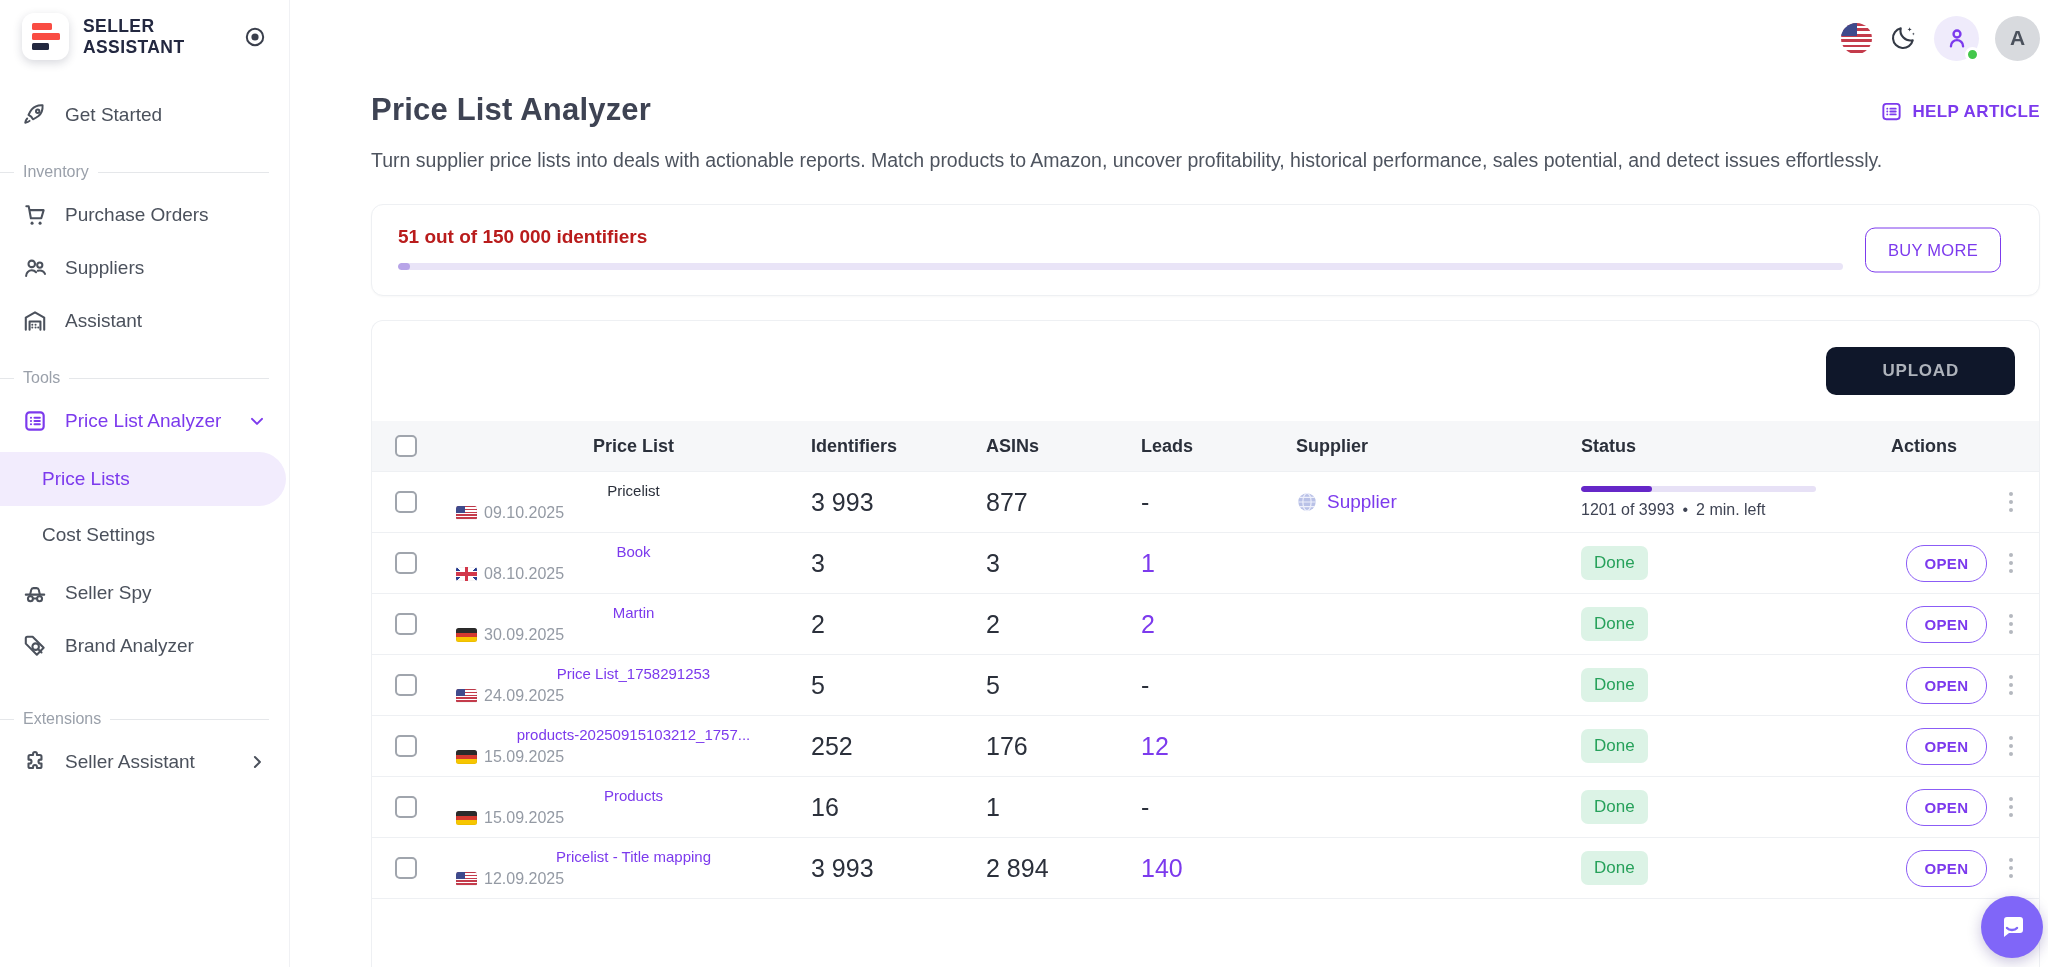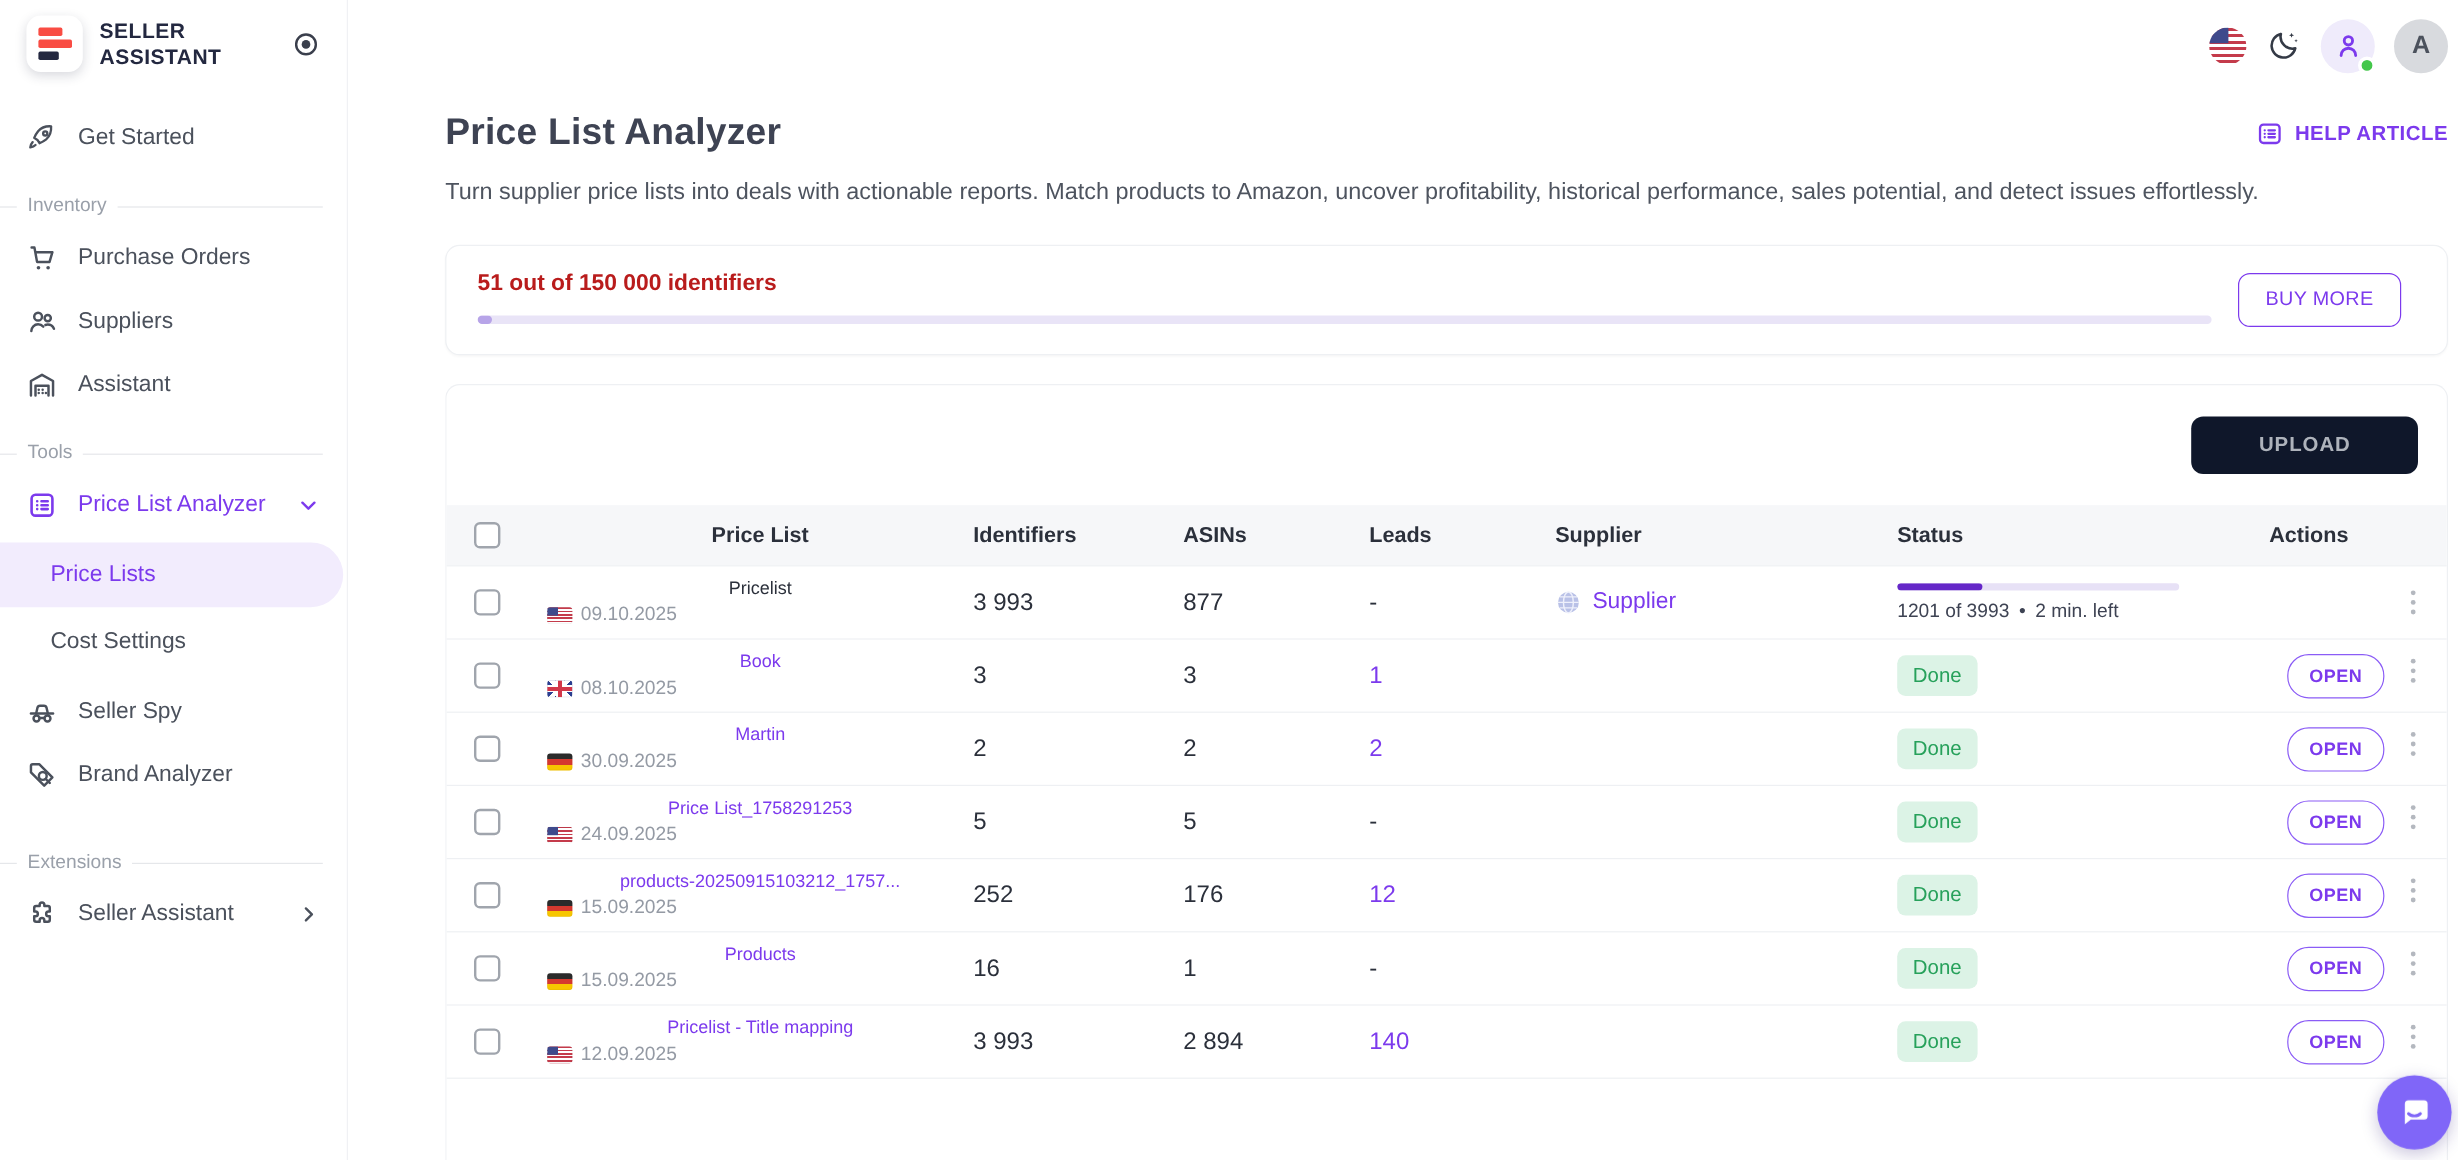--- a/index.html
+++ b/index.html
@@ -59,24 +59,24 @@
   .t-head { display:flex; align-items:center; height:50px; background:#f6f7f9; font-weight:700; font-size:18px; color:#2b303b; }
   .t-row  { display:flex; align-items:center; height:61px; border-top:1px solid #eef0f3; }
   .t-ghost { border-top:1px solid #eef0f3; height:6px; }
   .c-cb      { flex:0 0 84px; padding-left:23px; display:flex; align-items:center; }
   .c-name    { flex:0 0 355px;text-align:center; }
   .c-id      { flex:0 0 175px; }
   .c-asins   { flex:0 0 155px; }
   .c-leads   { flex:0 0 155px; }
   .c-sup     { flex:0 0 285px; }
   .c-status  { flex:0 0 285px; }
-  .c-actions { flex:1; display:flex; justify-content:flex-end; gap:18px; padding-right:22px; }
+  .c-actions { flex:1; display:flex; align-items:center; justify-content:flex-end; gap:18px; padding-right:22px; }
   .head-actions-label { margin-right:60px; }
   .checkbox { width:22px; height:22px; border:2px solid #a0a5ad; border-radius:5px; background:#fff; cursor:pointer; }
-  .cell-num { font-size:20px; color:#2b303b; }
+  .cell-num { font-size:25px; color:#2b303b; }
   .leads-link { color:#7c3aed; cursor:pointer; }
   .leads-plain { color:#2b303b; }
   .pl-name { font-size:15px; }
   .pl-link { color:#7c3aed; cursor:pointer; }
   .pl-plain { color:#2b303b; }
   .pl-sub { display:flex; align-items:center; gap:7px; margin-top:5px; font-size:16px; color:#949aa4; }
   .flag { width:21px; height:14px; border-radius:2.5px; position:relative; overflow:hidden; flex-shrink:0; box-shadow:inset 0 0 0 .5px rgba(0,0,0,.08); display:inline-block; }
   .flag-us { background:repeating-linear-gradient(#c43b4b 0 1.4px, #fff 1.4px 2.8px); }
   .flag-us::before { content:""; position:absolute; left:0; top:0; width:9px; height:7px; background:#3f4a8c; }
   .flag-uk { background:

